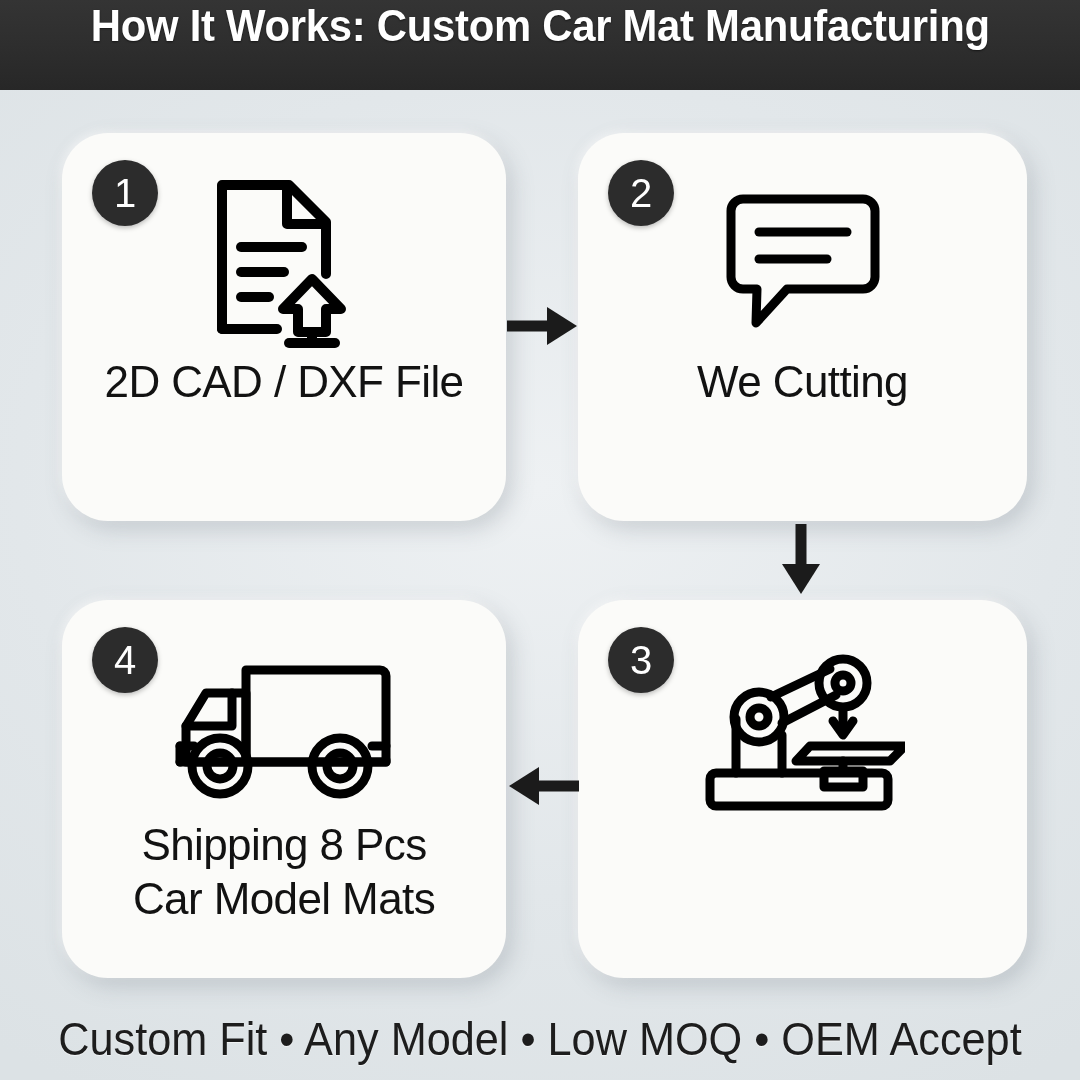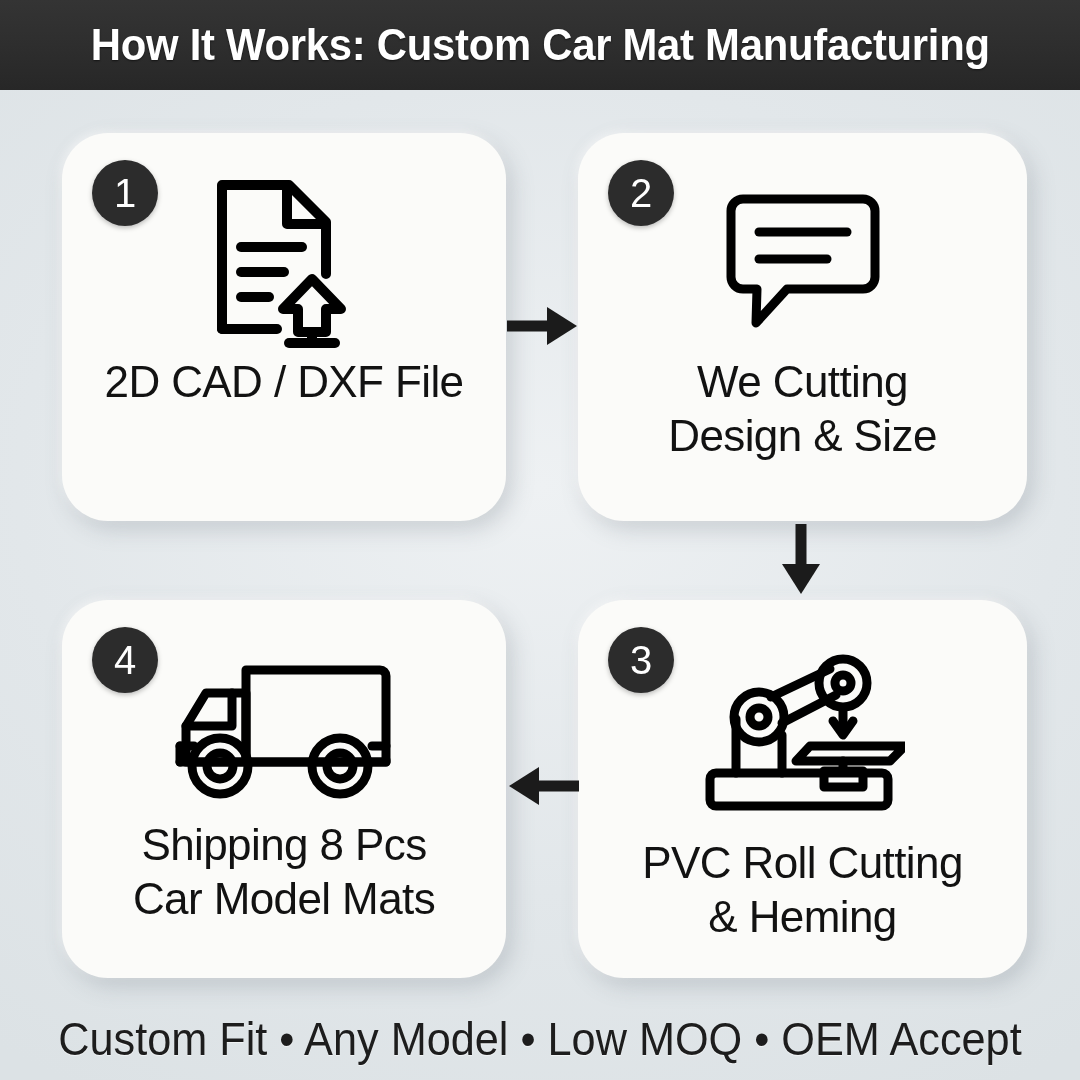--- a/index.html
+++ b/index.html
@@ -23,21 +23,21 @@
   }
 
   
   .header-bar {
     position: absolute;
     left: 0; top: 0;
     width: 1080px;
     height: 90px;
     background: linear-gradient(180deg, #343434 0%, #2e2e2e 50%, #272727 100%);
     display: flex;
-    align-items: center;
+    align-items: flex-start;
     justify-content: center;
   }
   .header-title {
     color: #ffffff;
     font-size: 45px;
     font-weight: bold;
     letter-spacing: -0.3px;
     transform: scaleX(0.93);
     transform-origin: center;
     white-space: nowrap;
@@ -163,21 +163,20 @@
       <svg width="160" height="140" viewBox="0 0 160 140">
         <g fill="none" stroke="#000000" stroke-width="9" stroke-linecap="round" stroke-linejoin="round">
           <path d="M20 8 L140 8 A12 12 0 0 1 152 20 L152 86 A12 12 0 0 1 140 98 L64 98 L33 132 L34 98 L20 98 A12 12 0 0 1 8 86 L8 20 A12 12 0 0 1 20 8 Z"></path>
           <line x1="36" y1="41" x2="124" y2="41"></line>
           <line x1="36" y1="68" x2="104" y2="68"></line>
         </g>
       </svg>
     </div>
     <div class="card-caption">
       <div>We Cutting</div>
-      <div>Design &amp; Size</div>
     </div>
   </div>
 
   <div class="card card-4">
     <div class="badge">4</div>
     <div class="icon-wrap">
       <svg width="240" height="145" viewBox="0 0 240 145">
         <g fill="none" stroke="#000000" stroke-width="9" stroke-linecap="round" stroke-linejoin="round">
           <path d="M82 14 L216 14 A6 6 0 0 1 222 20 L222 106 L82 106 Z"></path>
           <path d="M82 106 L82 37 L68 37 L42 37 L22 70 L22 106 Z"></path>
@@ -222,24 +221,20 @@
           <path d="M143 56 L143 80"></path>
           <path d="M133 68 L143 82 L153 68"></path>
 
           <path d="M110 93 L205 93 L190 108 L96 108 Z"></path>
 
           <path d="M143 108 L143 118"></path>
           <rect x="124" y="118" width="39" height="16"></rect>
         </g>
       </svg>
     </div>
-    <div class="card-caption">
-      <div>PVC Roll Cutting</div>
-      <div>&amp; Heming</div>
-    </div>
   </div>
 
   <div class="arrow" style="left:505px; top:300px;">
     <svg width="76" height="52" viewBox="0 0 76 52">
       <line x1="2" y1="26" x2="46" y2="26" stroke="#1b1b1b" stroke-width="11"></line>
       <polygon points="42,7 72,26 42,45" fill="#1b1b1b"></polygon>
     </svg>
   </div>
 
   <div class="arrow" style="left:775px; top:522px;">

